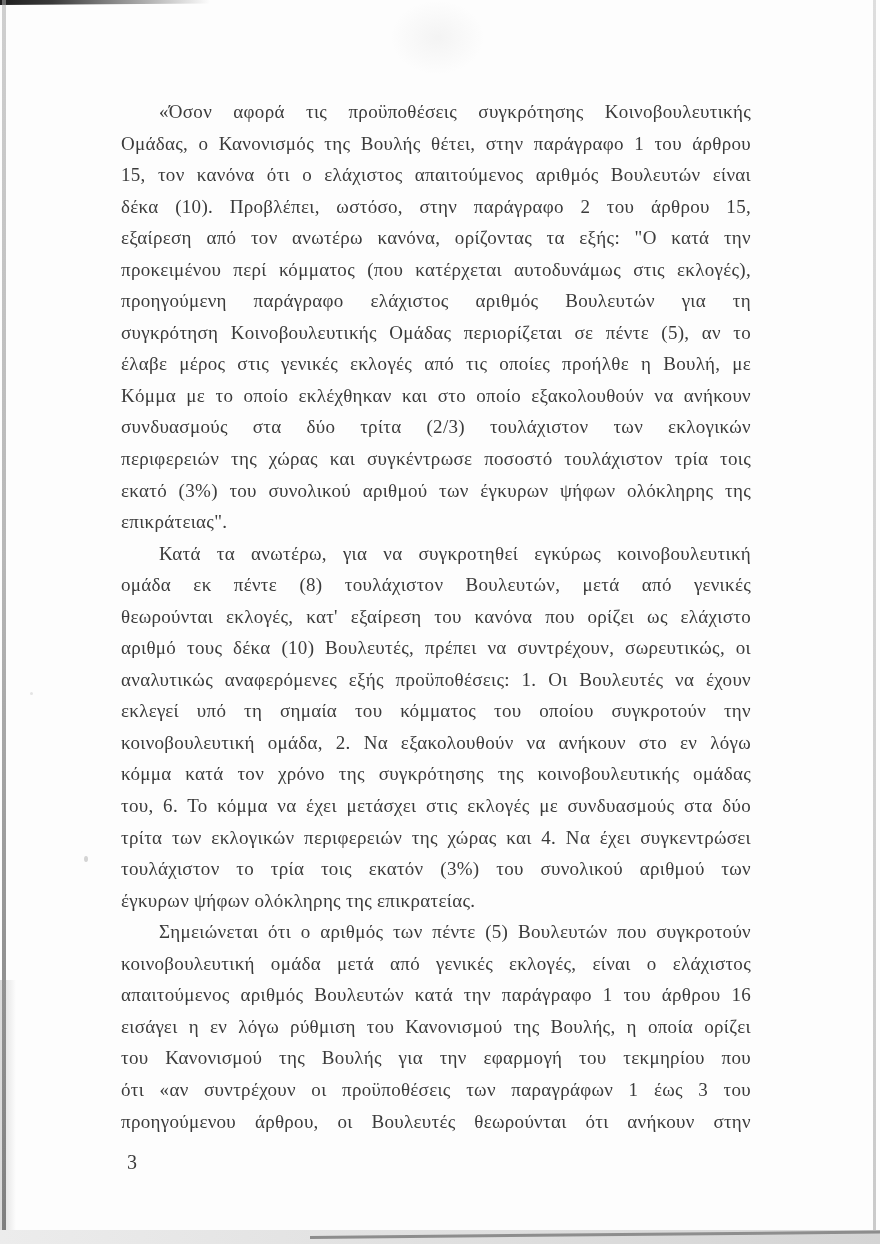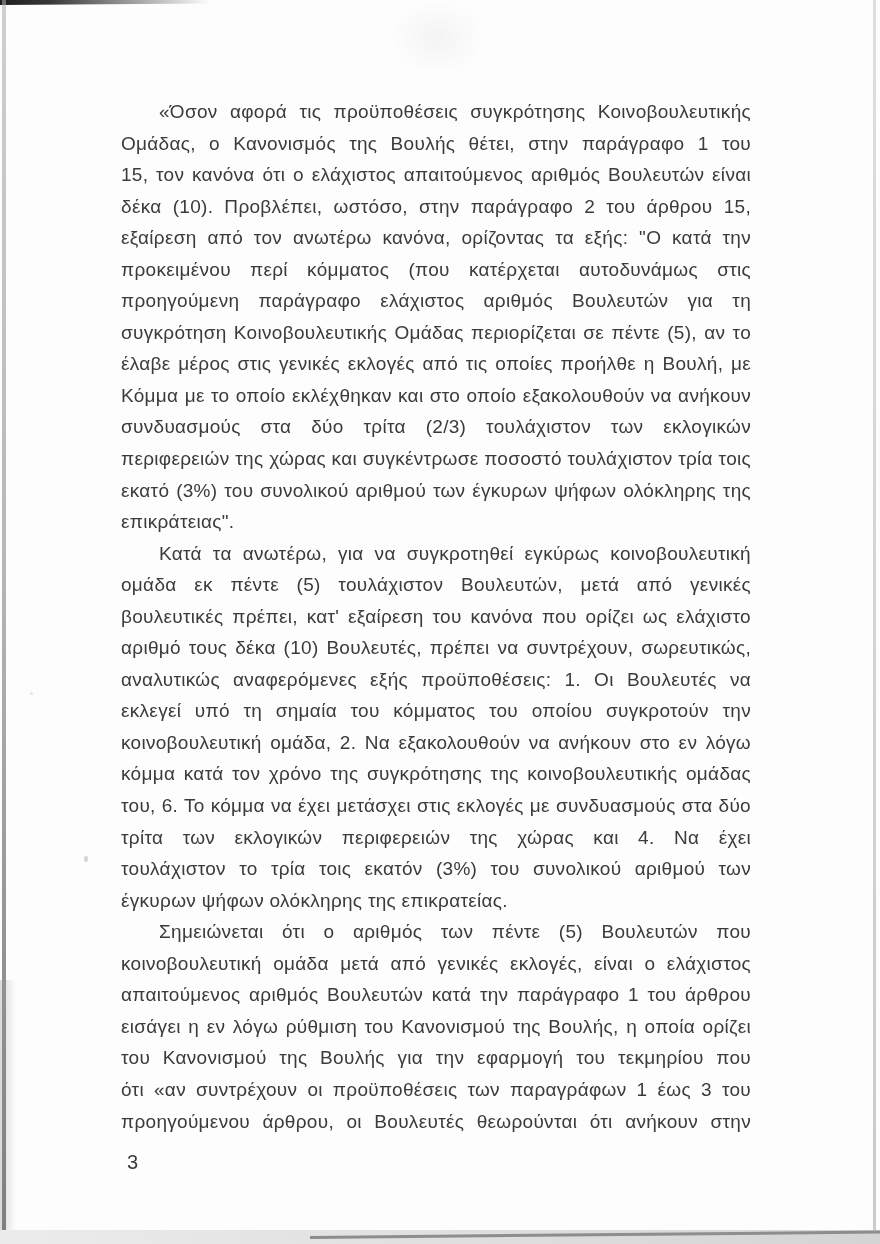--- a/index.html
+++ b/index.html
@@ -6,21 +6,21 @@
     margin: 0;
     padding: 0;
     background: #ffffff;
   }
   .scan-page {
     position: relative;
     width: 880px;
     height: 1244px;
     background: #fdfdfd;
     overflow: hidden;
-    font-family: Liberation Sans, sans-serif;
+    font-family: Liberation Serif, serif;
   }
   
   .top-edge-shadow {
     position: absolute;
     top: 0; left: 0;
     width: 210px; height: 5px;
     background: linear-gradient(to right, #1e1e1e 0%, #3a3a3a 25%, #8a8a8a 55%, rgba(200,200,200,0) 100%);
     transform: rotate(-0.4deg);
     transform-origin: left top;
   }
@@ -136,22 +136,22 @@
       <div class="line">προκειμένου περί κόμματος (που κατέρχεται αυτοδυνάμως στις εκλογές),</div>
       <div class="line">προηγούμενη παράγραφο ελάχιστος αριθμός Βουλευτών για τη</div>
       <div class="line">συγκρότηση Κοινοβουλευτικής Ομάδας περιορίζεται σε πέντε (5), αν το</div>
       <div class="line">έλαβε μέρος στις γενικές εκλογές από τις οποίες προήλθε η Βουλή, με</div>
       <div class="line">Κόμμα με το οποίο εκλέχθηκαν και στο οποίο εξακολουθούν να ανήκουν</div>
       <div class="line">συνδυασμούς στα δύο τρίτα (2/3) τουλάχιστον των εκλογικών</div>
       <div class="line">περιφερειών της χώρας και συγκέντρωσε ποσοστό τουλάχιστον τρία τοις</div>
       <div class="line">εκατό (3%) του συνολικού αριθμού των έγκυρων ψήφων ολόκληρης της</div>
       <div class="line last-left">επικράτειας".</div>
       <div class="line first">Κατά τα ανωτέρω, για να συγκροτηθεί εγκύρως κοινοβουλευτική</div>
-      <div class="line">ομάδα εκ πέντε (5) τουλάχιστον Βουλευτών, μετά από γενικές</div>
-      <div class="line">βουλευτικές πρέπει, κατ' εξαίρεση του κανόνα που ορίζει ως ελάχιστο</div>
+      <div class="line">ομάδα εκ πέντε (8) τουλάχιστον Βουλευτών, μετά από γενικές</div>
+      <div class="line">θεωρούνται εκλογές, κατ' εξαίρεση του κανόνα που ορίζει ως ελάχιστο</div>
       <div class="line">αριθμό τους δέκα (10) Βουλευτές, πρέπει να συντρέχουν, σωρευτικώς, οι</div>
       <div class="line">αναλυτικώς αναφερόμενες εξής προϋποθέσεις: 1. Οι Βουλευτές να έχουν</div>
       <div class="line">εκλεγεί υπό τη σημαία του κόμματος του οποίου συγκροτούν την</div>
       <div class="line">κοινοβουλευτική ομάδα, 2. Να εξακολουθούν να ανήκουν στο εν λόγω</div>
       <div class="line">κόμμα κατά τον χρόνο της συγκρότησης της κοινοβουλευτικής ομάδας</div>
       <div class="line">του, 6. Το κόμμα να έχει μετάσχει στις εκλογές με συνδυασμούς στα δύο</div>
       <div class="line">τρίτα των εκλογικών περιφερειών της χώρας και 4. Να έχει συγκεντρώσει</div>
       <div class="line">τουλάχιστον το τρία τοις εκατόν (3%) του συνολικού αριθμού των</div>
       <div class="line last-left">έγκυρων ψήφων ολόκληρης της επικρατείας.</div>
       <div class="line first">Σημειώνεται ότι ο αριθμός των πέντε (5) Βουλευτών που συγκροτούν</div>

